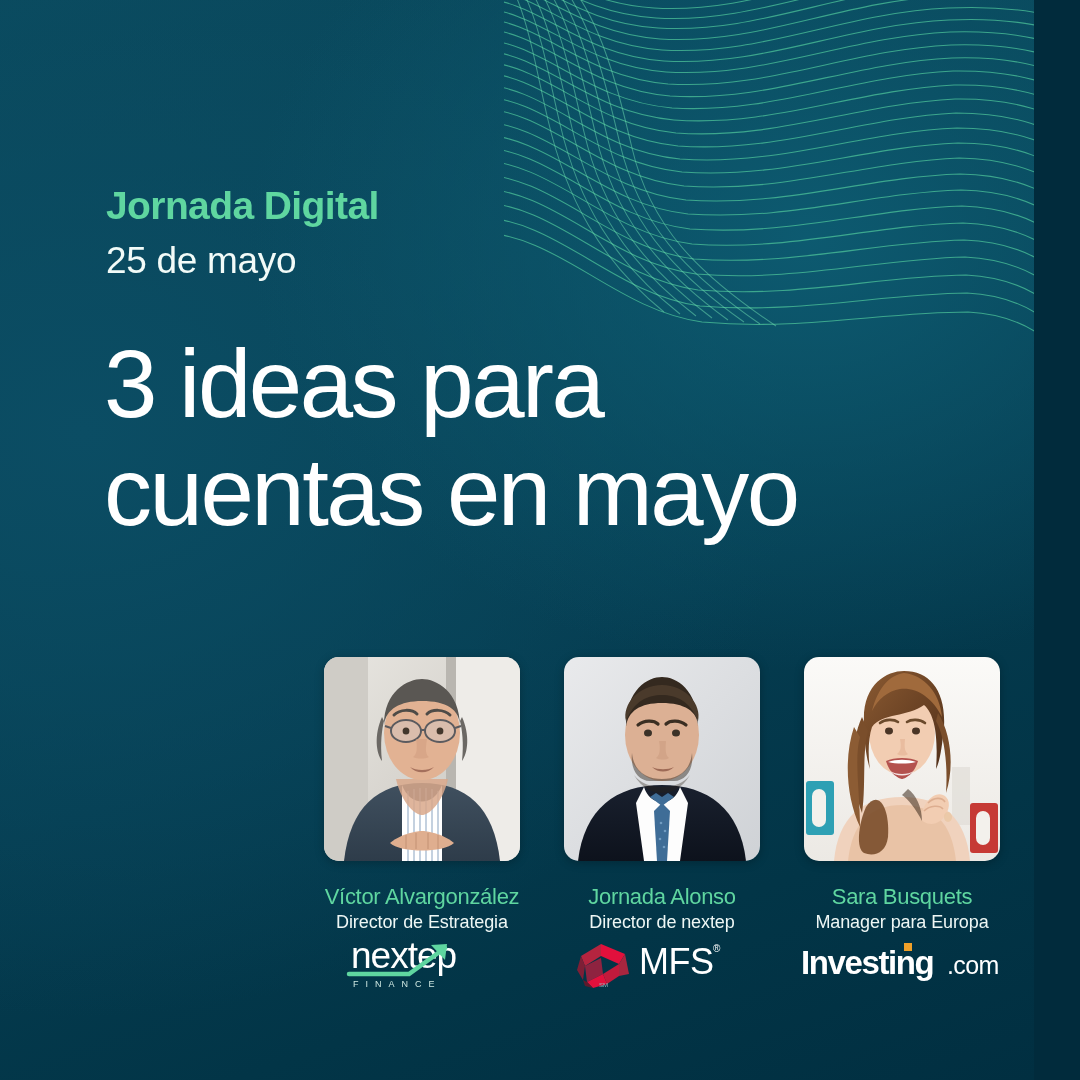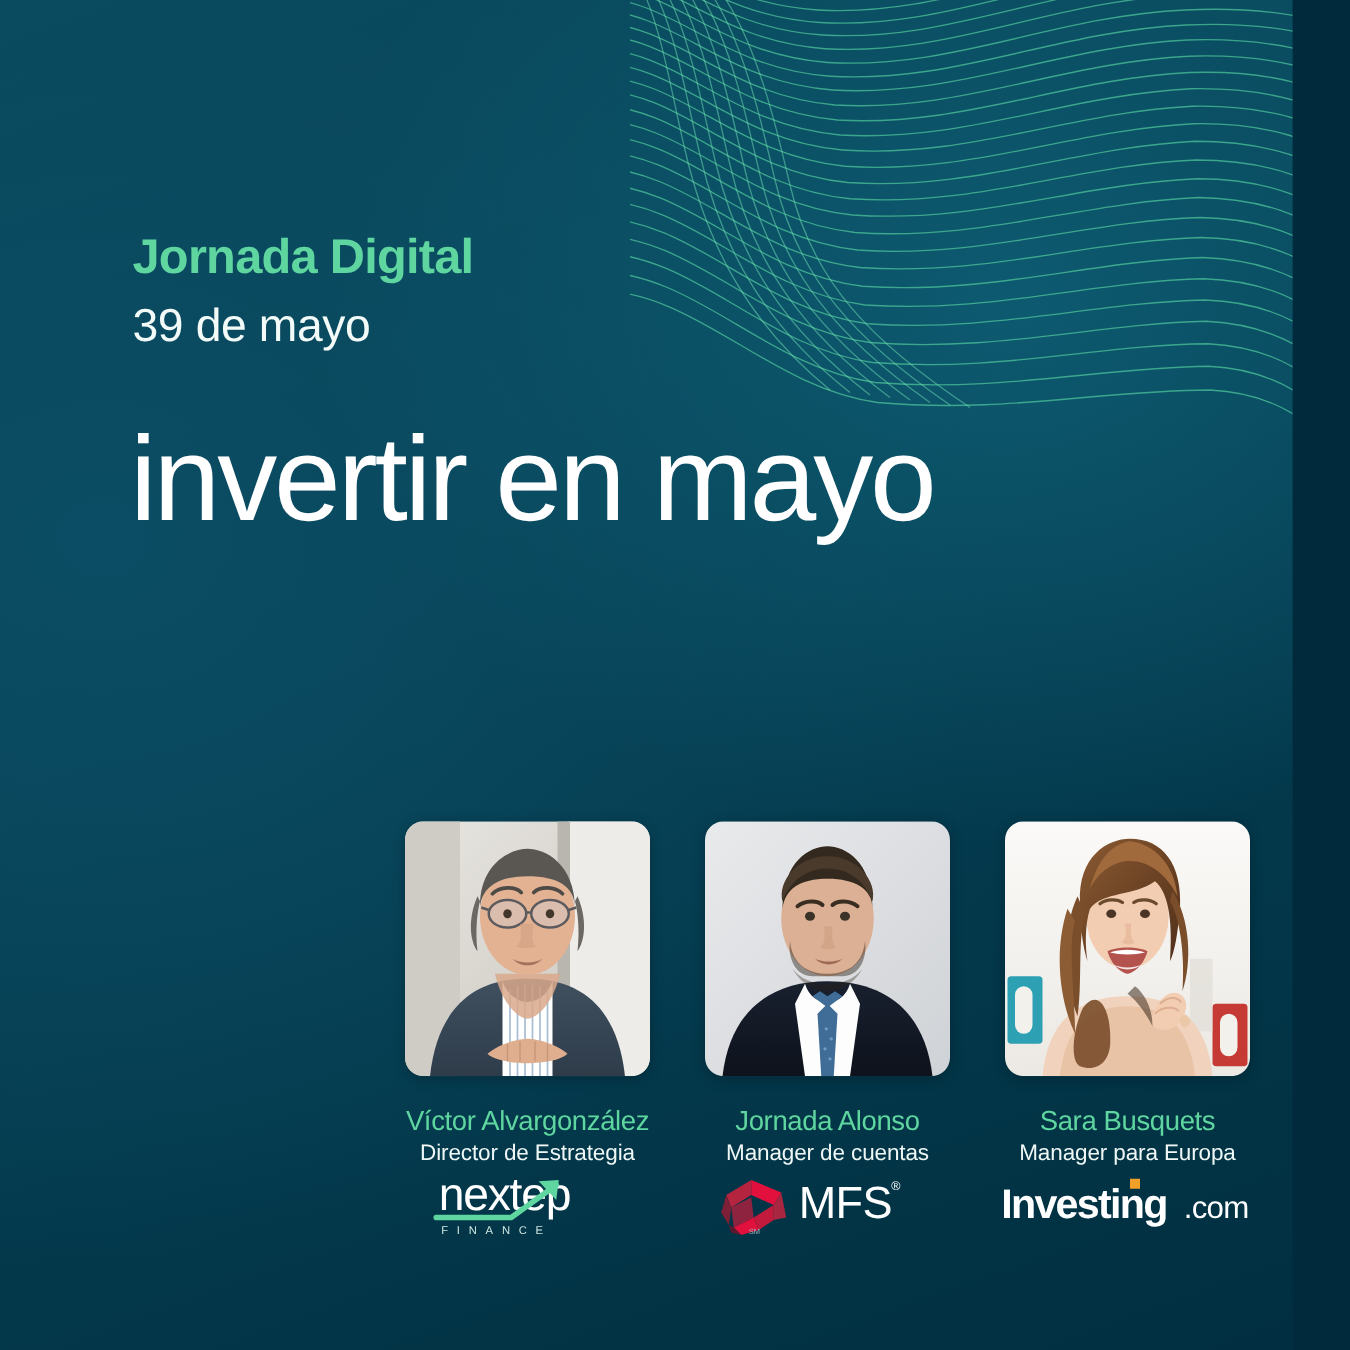--- a/index.html
+++ b/index.html
@@ -157,25 +157,26 @@
       <path d="M -6 -8 C 48 12 62 96 80 172 C 98 250 138 306 208 358"></path>
       <path d="M 2 -8 C 58 14 74 100 92 176 C 110 254 152 308 224 360"></path>
       <path d="M 10 -8 C 68 16 86 104 104 180 C 122 258 166 310 240 362"></path>
       <path d="M 18 -8 C 78 18 98 108 116 184 C 134 262 180 312 256 364"></path>
       <path d="M 26 -8 C 88 20 110 112 128 188 C 146 266 194 314 272 366"></path>
     </g>
   </svg>
 
   <div class="kicker-wrap">
     <div class="kicker">Jornada Digital</div>
-    <div class="kicker-date">39 de mayo</div>
+    <div class="kicker-date">25 de mayo</div>
   </div>
 
   <h1 class="headline">
-    <span class="hl-line">invertir en mayo</span>
+    <span class="hl-line">3 ideas para</span>
+    <span class="hl-line">cuentas en mayo</span>
   </h1>
 
   <div id="speakers">
 
     <div class="speaker">
       <div class="photo">
         <svg viewBox="0 0 196 204" preserveAspectRatio="xMidYMid slice" aria-hidden="true">
           <defs>
             <linearGradient id="p1bg" x1="0" y1="0" x2="1" y2="1">
               <stop offset="0" stop-color="#e8e6e1"></stop>
@@ -273,21 +274,21 @@
           <ellipse cx="112" cy="76" rx="4" ry="3.6" fill="#3b3228"></ellipse>
           <path d="M74 68 C80 63 90 63 94 67" stroke="#3a2e22" stroke-width="3.2" fill="none" stroke-linecap="round"></path>
           <path d="M122 68 C116 63 106 63 102 67" stroke="#3a2e22" stroke-width="3.2" fill="none" stroke-linecap="round"></path>
           <path d="M95 84 C97 94 95 99 92 101 C96 103 102 103 105 101 C102 99 101 94 102 84 Z" fill="#cb9b7e" opacity="0.55"></path>
           <path d="M88 110 C94 113 104 113 110 110 C104 116 94 116 88 110 Z" fill="#9e6a56"></path>
           <path d="M68 96 C66 112 74 124 86 124 L110 124 C122 124 130 112 128 96 C126 116 112 122 98 122 C84 122 70 116 68 96 Z" fill="#2b2118" opacity="0.45"></path>
           <path d="M70 118 C76 126 86 130 98 130 C110 130 120 126 126 118 C118 132 106 136 98 136 C90 136 78 132 70 118 Z" fill="#2b2118" opacity="0.35"></path>
         </svg>
       </div>
       <div class="sp-name">Jornada Alonso</div>
-      <div class="sp-role">Manager de cuentas</div>
+      <div class="sp-role">Director de nextep</div>
       <div class="sp-logo">
         <svg width="178" height="56" viewBox="0 0 178 56" aria-hidden="true">
           <g transform="translate(4,6)">
             <path d="M24 4 L48 14 L42 24 L24 16 Z" fill="#e2103c"></path>
             <path d="M48 14 L52 34 L42 36 L42 24 Z" fill="#a8263f"></path>
             <path d="M24 4 L24 16 L8 26 L4 16 Z" fill="#b5243f"></path>
             <path d="M4 16 L8 26 L6 40 L0 30 Z" fill="#7d1f36"></path>
             <path d="M8 26 L24 18 L26 34 L10 42 Z" fill="#8e2340"></path>
             <path d="M26 34 L42 24 L42 36 L30 44 Z" fill="#c21a3c"></path>
             <path d="M10 42 L26 34 L30 44 L16 48 Z" fill="#e2103c"></path>

